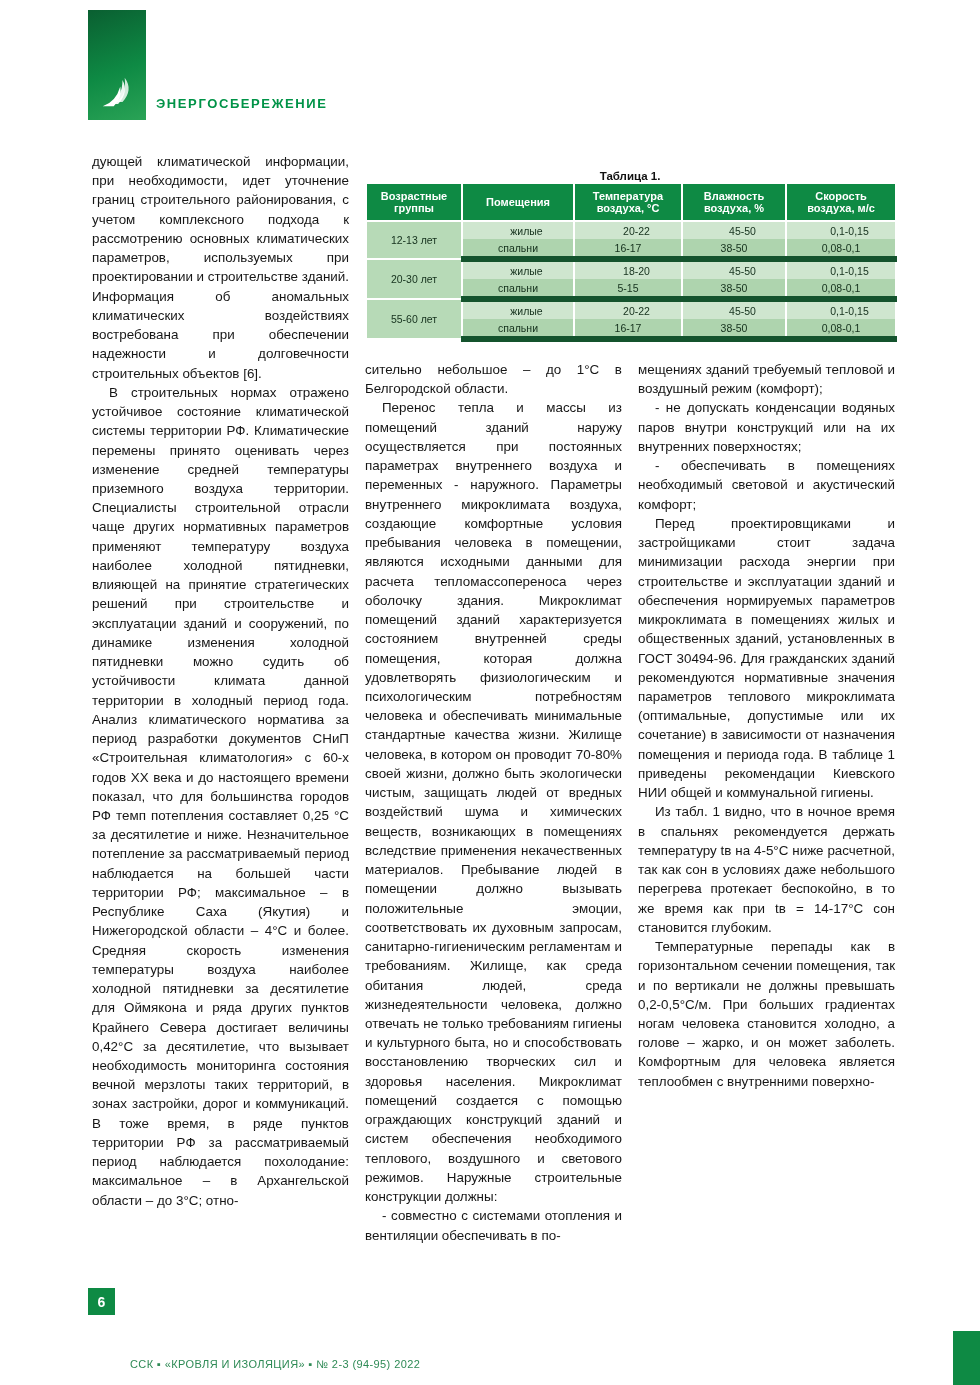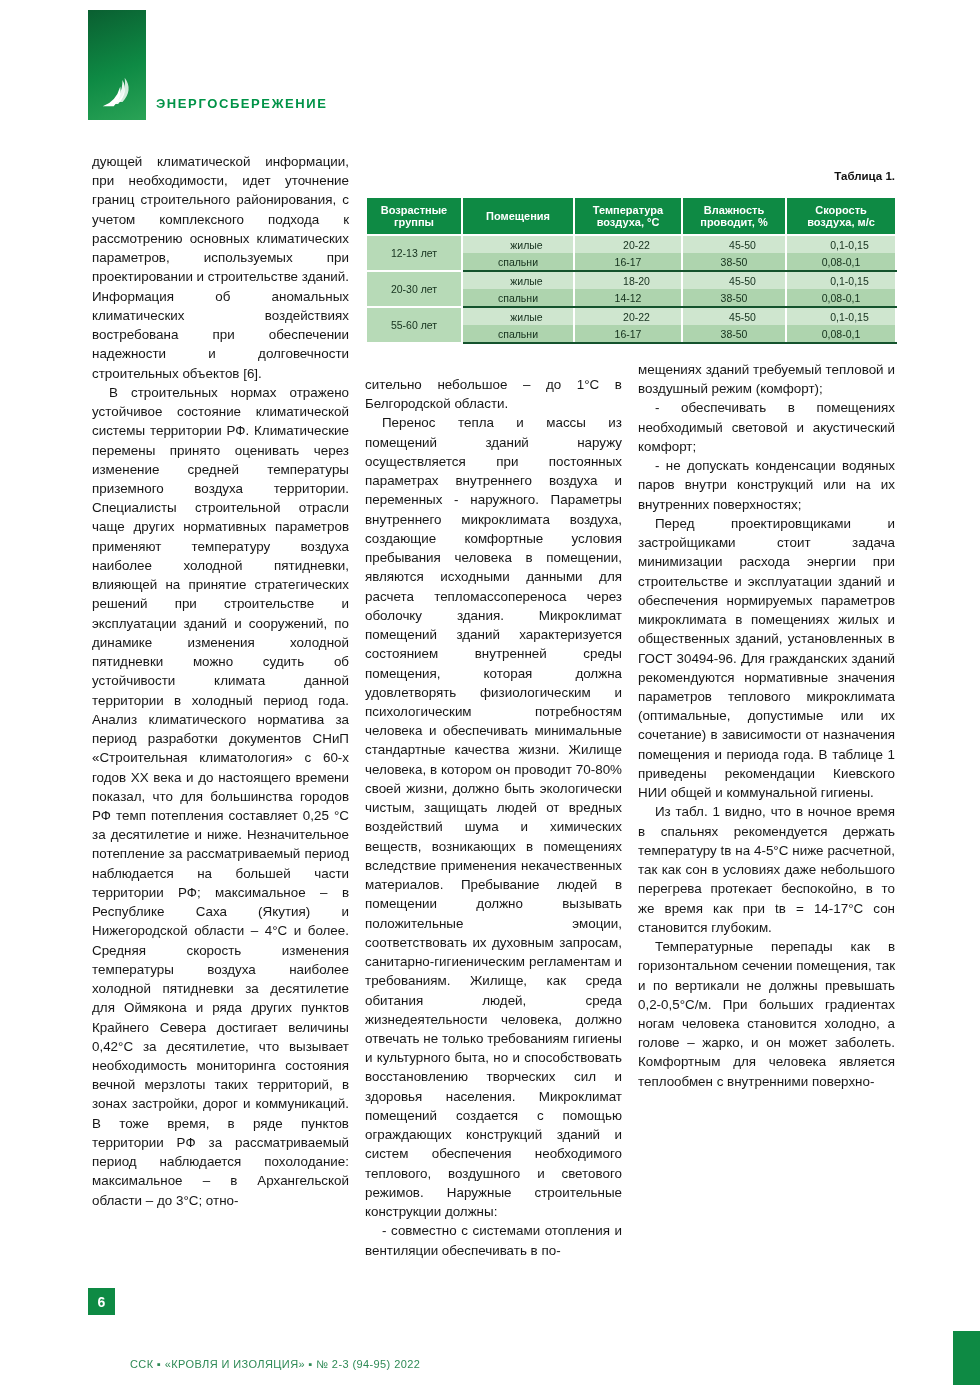--- a/index.html
+++ b/index.html
@@ -41,28 +41,28 @@
     position: absolute;
     width: 257px;
     font-size: 13.4px;
     line-height: 1.435;
     text-align: justify;
     color: #161616;
   }
   .col p { margin: 0; }
   .col p.indent { text-indent: 17px; }
   .col1 { left: 92px;  top: 152px; }
-  .col2 { left: 365px; top: 375px; }
+  .col2 { left: 365px; top: 360px; }
   .col3 { left: 638px; top: 360px; }
 
   
   .table-area { position: absolute; left: 365px; top: 170px; width: 530px; }
   .table-label {
-    text-align: right; font-weight: bold;
-    font-size: 11.5px; color: #111; margin-bottom: 14px;
+    text-align: center; font-weight: bold;
+    font-size: 11.5px; color: #111; margin-bottom: 0;
   }
   .table-caption {
     font-weight: bold; font-size: 10.8px; color: #222;
     margin-bottom: 4px;
   }
   table.data {
     border-collapse: collapse; width: 100%;
     table-layout: fixed;
   }
   table.data th {
@@ -71,21 +71,21 @@
     padding: 6px 4px; border: 2px solid #ffffff;
     vertical-align: middle;
   }
   table.data td {
     font-size: 10.5px; color: #14301c;
     text-align: center; vertical-align: middle;
     padding: 2.5px 4px;
     border-left: 2px solid #ffffff; border-right: 2px solid #ffffff;
   }
   tr.r-living td.cell { background: var(--row-light, #cfe6cf); padding-left: 21px; }
-  tr.r-sleep  td.cell { background: var(--row-dark, #aed4ae); border-bottom: 2px solid #14532d; }
+  tr.r-sleep  td.cell { background: var(--row-dark, #aed4ae); border-bottom: 6px solid #14532d; }
   td.group {
     background: var(--group-cell, #b7dab7);
     border-bottom: 2px solid #ffffff;
     font-size: 10.8px;
   }
 
   
   .page-num {
     position: absolute; left: 88px; top: 1288px;
     width: 27px; height: 27px;
@@ -133,21 +133,21 @@
           <col style="width:112px">
           <col style="width:108px">
           <col style="width:104px">
           <col style="width:110px">
       </colgroup>
       <thead>
         <tr>
           <th>Возрастные группы</th>
           <th>Помещения</th>
           <th>Температура воздуха, °С</th>
-          <th>Влажность проводит, %</th>
+          <th>Влажность воздуха, %</th>
           <th>Скорость воздуха, м/с</th>
         </tr>
       </thead>
       <tbody>
         <tr class="r-living">
           <td class="group" rowspan="2">12-13 лет</td>
           <td class="cell">жилые</td>
           <td class="cell">20-22</td>
           <td class="cell">45-50</td>
           <td class="cell">0,1-0,15</td>
@@ -160,21 +160,21 @@
         </tr>
         <tr class="r-living">
           <td class="group" rowspan="2">20-30 лет</td>
           <td class="cell">жилые</td>
           <td class="cell">18-20</td>
           <td class="cell">45-50</td>
           <td class="cell">0,1-0,15</td>
         </tr>
         <tr class="r-sleep">
           <td class="cell">спальни</td>
-          <td class="cell">14-12</td>
+          <td class="cell">5-15</td>
           <td class="cell">38-50</td>
           <td class="cell">0,08-0,1</td>
         </tr>
         <tr class="r-living">
           <td class="group" rowspan="2">55-60 лет</td>
           <td class="cell">жилые</td>
           <td class="cell">20-22</td>
           <td class="cell">45-50</td>
           <td class="cell">0,1-0,15</td>
         </tr>
@@ -189,22 +189,22 @@
   </div>
 
   <div class="col col2">
     <p>сительно небольшое – до 1°С в Белгородской области.</p>
     <p class="indent">Перенос тепла и массы из помещений зданий наружу осуществляется при постоянных параметрах внутреннего воздуха и переменных - наружного. Параметры внутреннего микроклимата воздуха, создающие комфортные условия пребывания человека в помещении, являются исходными данными для расчета тепломассопереноса через оболочку здания. Микроклимат помещений зданий характеризуется состоянием внутренней среды помещения, которая должна удовлетворять физиологическим и психологическим потребностям человека и обеспечивать минимальные стандартные качества жизни. Жилище человека, в котором он проводит 70-80% своей жизни, должно быть экологически чистым, защищать людей от вредных воздействий шума и химических веществ, возникающих в помещениях вследствие применения некачественных материалов. Пребывание людей в помещении должно вызывать положительные эмоции, соответствовать их духовным запросам, санитарно-гигиеническим регламентам и требованиям. Жилище, как среда обитания людей, среда жизнедеятельности человека, должно отвечать не только требованиям гигиены и культурного быта, но и способствовать восстановлению творческих сил и здоровья населения. Микроклимат помещений создается с помощью ограждающих конструкций зданий и систем обеспечения необходимого теплового, воздушного и светового режимов. Наружные строительные конструкции должны:</p>
     <p class="indent">- совместно с системами отопления и вентиляции обеспечивать в по-</p>
   </div>
 
   <div class="col col3">
     <p>мещениях зданий требуемый тепловой и воздушный режим (комфорт);</p>
+    <p class="indent">- не допускать конденсации водяных паров внутри конструкций или на их внутренних поверхностях;</p>
     <p class="indent">- обеспечивать в помещениях необходимый световой и акустический комфорт;</p>
-    <p class="indent">- не допускать конденсации водяных паров внутри конструкций или на их внутренних поверхностях;</p>
     <p class="indent">Перед проектировщиками и застройщиками стоит задача минимизации расхода энергии при строительстве и эксплуатации зданий и обеспечения нормируемых параметров микроклимата в помещениях жилых и общественных зданий, установленных в ГОСТ 30494-96. Для гражданских зданий рекомендуются нормативные значения параметров теплового микроклимата (оптимальные, допустимые или их сочетание) в зависимости от назначения помещения и периода года. В таблице 1 приведены рекомендации Киевского НИИ общей и коммунальной гигиены.</p>
     <p class="indent">Из табл. 1 видно, что в ночное время в спальнях рекомендуется держать температуру tв на 4-5°С ниже расчетной, так как сон в условиях даже небольшого перегрева протекает беспокойно, в то же время как при tв = 14-17°С сон становится глубоким.</p>
     <p class="indent">Температурные перепады как в горизонтальном сечении помещения, так и по вертикали не должны превышать 0,2-0,5°С/м. При больших градиентах ногам человека становится холодно, а голове – жарко, и он может заболеть. Комфортным для человека является теплообмен с внутренними поверхно-</p>
   </div>
 
   <div class="page-num">6</div>
   <div class="footer-text">ССК ▪ «КРОВЛЯ И ИЗОЛЯЦИЯ» ▪ № 2-3 (94-95) 2022</div>
   <div class="corner-tab"></div>
 
 </div>

